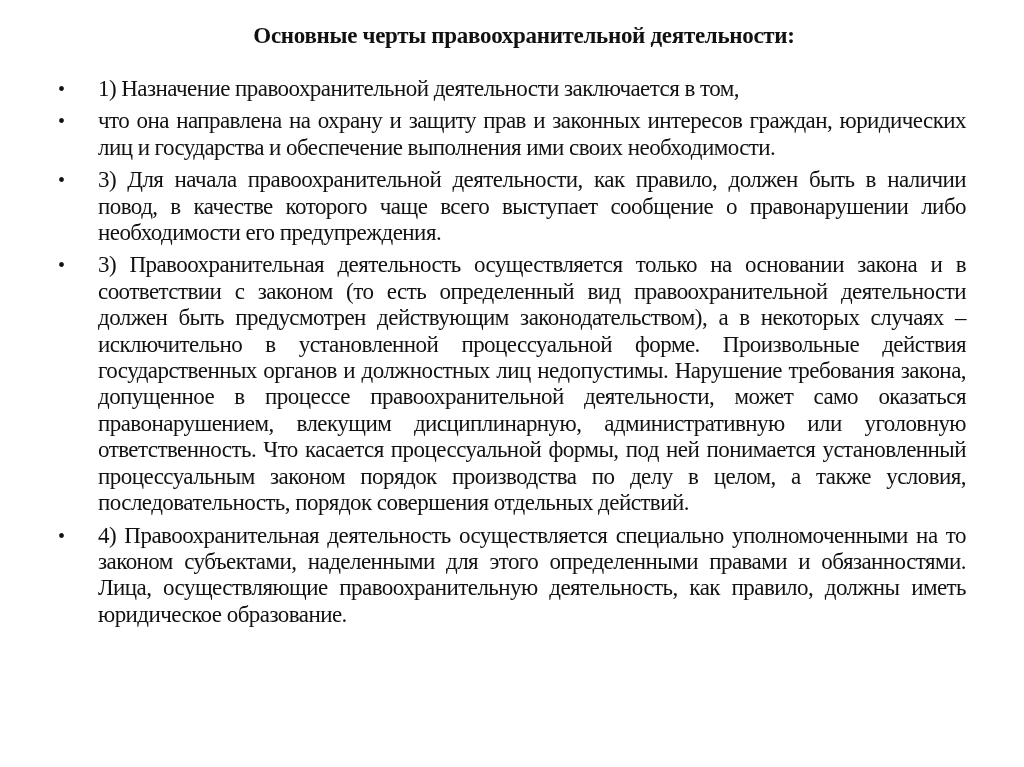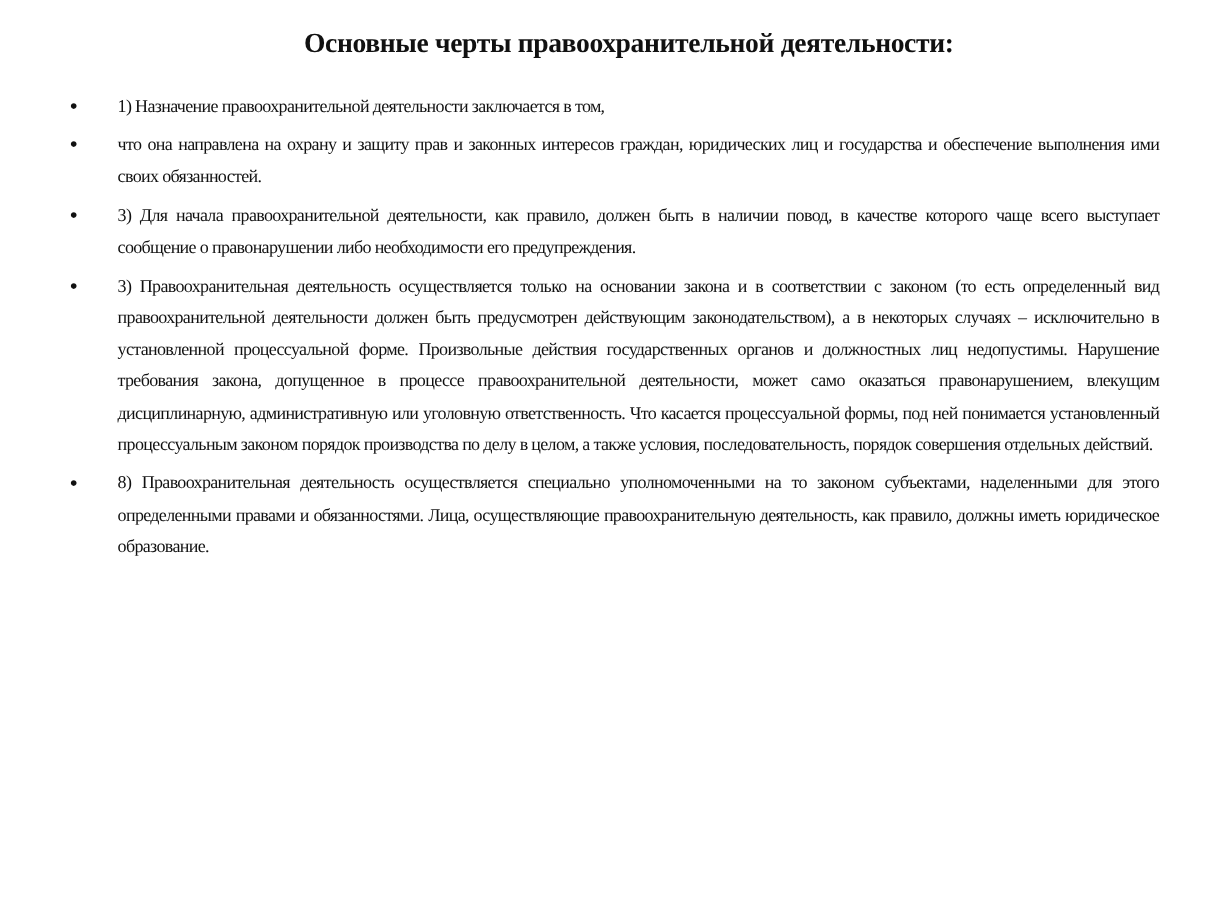--- a/index.html
+++ b/index.html
@@ -9,45 +9,45 @@
     }
     .slide { position: relative; width: 1024px; height: 767px; }
     .title {
       position: absolute; left: 12px; top: 23px; width: 1024px; text-align: center;
       font-weight: bold; font-size: 23px; letter-spacing: -0.3px;
     }
     .list { position: absolute; left: 58px; top: 76px; width: 908px; margin: 0; padding: 0; list-style: none; }
     .item { position: relative; padding-left: 40px; margin-bottom: 6px; }
     .bullet { position: absolute; left: 0; top: 0; width: 14px; font-size: 20px; line-height: 26px; }
     .text {
-      display: block; font-size: 15px; line-height: 26.4px; text-align: justify;
+      display: block; font-size: 23px; line-height: 26.4px; text-align: justify;
       letter-spacing: -0.55px; word-spacing: 0px;
     }
   </style>
 </head>
 <body>
 
 <div class="slide">
   <div class="title">Основные черты правоохранительной деятельности:</div>
 
   <ul class="list">
     <li class="item">
       <span class="bullet">•</span>
       <span class="text">1) Назначение правоохранительной деятельности заключается в том,</span>
     </li>
     <li class="item">
       <span class="bullet">•</span>
-      <span class="text">что она направлена на охрану и защиту прав и законных интересов граждан, юридических лиц и государства и обеспечение выполнения ими своих обязанностей.</span>
+      <span class="text">что она направлена на охрану и защиту прав и законных интересов граждан, юридических лиц и государства и обеспечение выполнения ими своих необходимости.</span>
     </li>
     <li class="item">
       <span class="bullet">•</span>
       <span class="text">3) Для начала правоохранительной деятельности, как правило, должен быть в наличии повод, в качестве которого чаще всего выступает сообщение о правонарушении либо необходимости его предупреждения.</span>
     </li>
     <li class="item">
       <span class="bullet">•</span>
       <span class="text">3) Правоохранительная деятельность осуществляется только на основании закона и в соответствии с законом (то есть определенный вид правоохранительной деятельности должен быть предусмотрен действующим законодательством), а в некоторых случаях – исключительно в установленной процессуальной форме. Произвольные действия государственных органов и должностных лиц недопустимы. Нарушение требования закона, допущенное в процессе правоохранительной деятельности, может само оказаться правонарушением, влекущим дисциплинарную, административную или уголовную ответственность. Что касается процессуальной формы, под ней понимается установленный процессуальным законом порядок производства по делу в целом, а также условия, последовательность, порядок совершения отдельных действий.</span>
     </li>
     <li class="item">
       <span class="bullet">•</span>
-      <span class="text">8) Правоохранительная деятельность осуществляется специально уполномоченными на то законом субъектами, наделенными для этого определенными правами и обязанностями. Лица, осуществляющие правоохранительную деятельность, как правило, должны иметь юридическое образование.</span>
+      <span class="text">4) Правоохранительная деятельность осуществляется специально уполномоченными на то законом субъектами, наделенными для этого определенными правами и обязанностями. Лица, осуществляющие правоохранительную деятельность, как правило, должны иметь юридическое образование.</span>
     </li>
   </ul>
 </div>
 
 </body></html>

